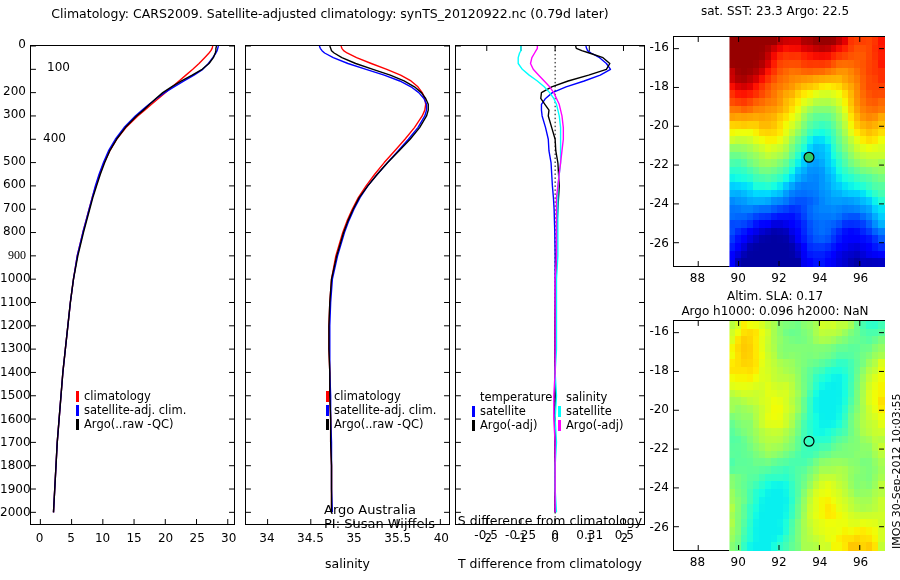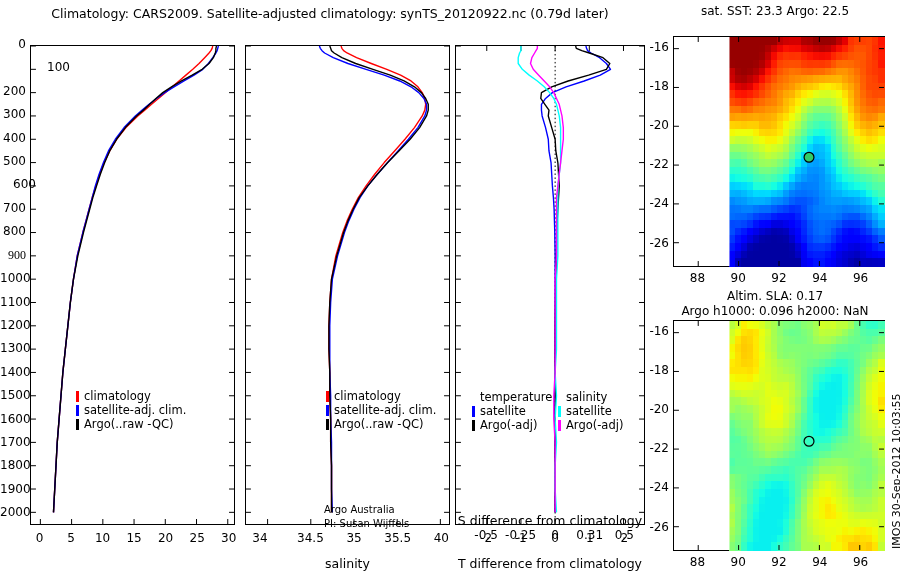--- a/index.html
+++ b/index.html
@@ -9,21 +9,21 @@
   .title{position:absolute;left:0;top:6px;width:660px;text-align:center;
          font-size:12.5px;line-height:16px;white-space:nowrap;}
   .axbox{position:absolute;border:1px solid #000;background:#fff;box-sizing:border-box;}
   .svgfull{position:absolute;left:0;top:0;width:100%;height:100%;overflow:visible;}
   .tlab{position:absolute;font-size:12px;white-space:nowrap;}
   .xlab{position:absolute;font-size:12.5px;white-space:nowrap;text-align:center;}
   .leg{position:absolute;font-size:11.5px;line-height:14px;white-space:nowrap;}
   .legrow{display:flex;align-items:center;height:14px;}
   .swatch{display:inline-block;width:3px;height:11px;margin-right:5px;}
   .legtxt{display:inline-block;}
-  .credit{position:absolute;font-size:10px;line-height:14px;white-space:nowrap;}
+  .credit{position:absolute;font-size:13px;line-height:14px;white-space:nowrap;}
   .vtext{position:absolute;font-size:11px;white-space:nowrap;
          transform-origin:0 0;transform:rotate(-90deg);}
   .hdr{position:absolute;font-size:12px;white-space:nowrap;text-align:center;}
 </style>
 </head>
 <body>
 
 <div class="fig">
 
   <div class="title">
@@ -84,23 +84,23 @@
         <polyline points="183.55,0.00 182.92,2.34 181.66,4.68 179.77,7.02 175.35,11.71 169.68,17.56 163.37,23.41 156.43,29.27 149.49,35.12 142.55,40.98 135.62,46.83 128.68,52.68 121.74,58.54 114.80,64.39 107.86,70.24 95.88,81.95 86.42,93.66 79.48,105.37 73.80,117.07 69.38,128.78 65.60,140.49 61.82,152.20 58.66,163.90 55.51,175.61 52.35,187.32 46.68,210.73 42.89,234.15 39.74,257.56 37.22,280.98 34.69,304.39 32.17,327.80 30.28,351.22 28.38,374.63 26.49,398.05 25.23,421.46 23.97,444.88 22.71,468.29" fill="none" stroke="#ff0000" stroke-width="1.4" stroke-linejoin="round"></polyline>
         <polyline points="189.23,0.00 188.60,2.34 187.97,4.68 186.71,7.02 183.55,11.71 179.14,17.56 173.46,23.41 164.63,29.27 154.54,35.12 144.45,40.98 134.98,46.83 126.78,52.68 119.22,58.54 112.28,64.39 105.34,70.24 93.98,81.95 85.15,93.66 78.22,105.37 73.17,117.07 68.75,128.78 64.97,140.49 61.82,152.20 58.66,163.90 55.51,175.61 52.35,187.32 46.68,210.73 42.89,234.15 39.74,257.56 37.22,280.98 34.69,304.39 32.17,327.80 30.28,351.22 28.38,374.63 26.49,398.05 25.23,421.46 23.97,444.88 22.71,468.29" fill="none" stroke="#0000ff" stroke-width="1.4" stroke-linejoin="round"></polyline>
         <polyline points="187.34,0.00 186.71,2.34 186.71,4.68 186.08,7.02 184.18,11.71 179.77,17.56 172.83,23.41 162.74,29.27 152.02,35.12 141.92,40.98 133.09,46.83 126.15,52.68 119.85,58.54 113.54,64.39 106.60,70.24 95.25,81.95 86.42,93.66 79.48,105.37 74.43,117.07 70.02,128.78 66.23,140.49 62.45,152.20 59.29,163.90 56.14,175.61 52.98,187.32 47.31,210.73 42.89,234.15 39.74,257.56 37.22,280.98 34.69,304.39 32.17,327.80 30.28,351.22 28.38,374.63 26.49,398.05 25.23,421.46 23.97,444.88 22.71,468.29" fill="none" stroke="#000000" stroke-width="1.4" stroke-linejoin="round"></polyline>
       </svg>
   </div>
   <div id="p1ticks">
       <div class="tlab" style="left:0px;top:37px;width:26px;text-align:right;">0</div>
       <div class="tlab" style="left:16px;top:60.414634146341456px;width:26px;text-align:right;margin-left:28px;">100</div>
       <div class="tlab" style="left:0px;top:83.82926829268293px;width:26px;text-align:right;">200</div>
       <div class="tlab" style="left:0px;top:107.24390243902438px;width:26px;text-align:right;">300</div>
-      <div class="tlab" style="left:0px;top:130.65853658536585px;width:26px;text-align:right;">400</div>
+      <div class="tlab" style="left:0px;top:130.65853658536585px;width:26px;text-align:right;padding-left:40px;">400</div>
       <div class="tlab" style="left:0px;top:154.0731707317073px;width:26px;text-align:right;">500</div>
-      <div class="tlab" style="left:0px;top:177.48780487804876px;width:26px;text-align:right;padding-left:10px;">600</div>
+      <div class="tlab" style="left:0px;top:177.48780487804876px;width:26px;text-align:right;">600</div>
       <div class="tlab" style="left:0px;top:200.90243902439025px;width:26px;text-align:right;">700</div>
       <div class="tlab" style="left:0px;top:224.3170731707317px;width:26px;text-align:right;">800</div>
       <div class="tlab" style="left:0px;top:247.73170731707316px;width:26px;text-align:right;font-family:Liberation Serif, serif;">900</div>
       <div class="tlab" style="left:0px;top:271.1463414634146px;width:26px;text-align:right;">1000</div>
       <div class="tlab" style="left:0px;top:294.5609756097561px;width:26px;text-align:right;">1100</div>
       <div class="tlab" style="left:0px;top:317.9756097560975px;width:26px;text-align:right;">1200</div>
       <div class="tlab" style="left:0px;top:341.390243902439px;width:26px;text-align:right;">1300</div>
       <div class="tlab" style="left:0px;top:364.8048780487805px;width:26px;text-align:right;">1400</div>
       <div class="tlab" style="left:0px;top:388.2195121951219px;width:26px;text-align:right;">1500</div>
       <div class="tlab" style="left:0px;top:411.6341463414634px;width:26px;text-align:right;">1600</div>
@@ -181,21 +181,21 @@
         <line x1="65.42553191489357" y1="480" x2="65.42553191489357" y2="475" stroke="#000" stroke-width="1"></line>
         <line x1="109.04255319148929" y1="480" x2="109.04255319148929" y2="475" stroke="#000" stroke-width="1"></line>
         <line x1="152.659574468085" y1="480" x2="152.659574468085" y2="475" stroke="#000" stroke-width="1"></line>
         <line x1="196.27659574468072" y1="480" x2="196.27659574468072" y2="475" stroke="#000" stroke-width="1"></line>
         <polyline points="95.96,0.00 96.83,2.34 98.57,4.68 102.06,7.02 111.66,11.71 126.49,17.56 142.19,23.41 156.15,29.27 166.62,35.12 173.60,40.98 177.96,46.83 180.57,52.68 181.45,58.54 180.57,64.39 177.96,70.24 170.11,81.95 160.51,93.66 150.04,105.37 139.57,117.07 129.98,128.78 121.26,140.49 113.40,152.20 107.30,163.90 102.06,175.61 97.70,187.32 90.72,210.73 86.36,234.15 84.62,257.56 83.74,280.98 83.74,304.39 84.62,327.80 84.62,351.22 85.49,374.63 85.49,398.05 86.36,421.46 86.36,444.88 86.36,468.29" fill="none" stroke="#ff0000" stroke-width="1.4" stroke-linejoin="round"></polyline>
         <polyline points="74.15,0.00 75.02,2.34 76.77,4.68 79.38,7.02 88.11,11.71 102.94,17.56 121.26,23.41 139.57,29.27 155.28,35.12 166.62,40.98 174.47,46.83 179.70,52.68 182.32,58.54 182.32,64.39 180.57,70.24 173.60,81.95 164.00,93.66 153.53,105.37 143.06,117.07 132.60,128.78 123.00,140.49 115.15,152.20 109.04,163.90 103.81,175.61 99.45,187.32 92.47,210.73 87.23,234.15 85.49,257.56 84.62,280.98 84.62,304.39 84.62,327.80 85.49,351.22 85.49,374.63 86.36,398.05 86.36,421.46 86.36,444.88 87.23,468.29" fill="none" stroke="#0000ff" stroke-width="1.4" stroke-linejoin="round"></polyline>
         <polyline points="84.62,0.00 85.49,2.34 86.36,4.68 88.98,7.02 96.83,11.71 110.79,17.56 128.23,23.41 145.68,29.27 159.64,35.12 170.11,40.98 177.09,46.83 181.45,52.68 184.06,58.54 184.06,64.39 182.32,70.24 175.34,81.95 165.74,93.66 154.40,105.37 143.06,117.07 132.60,128.78 123.00,140.49 114.28,152.20 108.17,163.90 102.94,175.61 98.57,187.32 91.60,210.73 86.36,234.15 84.62,257.56 83.74,280.98 83.74,304.39 84.62,327.80 84.62,351.22 85.49,374.63 85.49,398.05 86.36,421.46 86.36,444.88 86.36,468.29" fill="none" stroke="#000000" stroke-width="1.4" stroke-linejoin="round"></polyline>
       </svg>
   </div>
   <div id="p2xticks">
-      <div class="tlab" style="left:230px;top:531px;width:60px;text-align:center;">34</div>
+      <div class="tlab" style="left:237px;top:531px;width:60px;text-align:center;">34</div>
       <div class="tlab" style="left:280.42553191489355px;top:531px;width:60px;text-align:center;">34.5</div>
       <div class="tlab" style="left:324.0425531914893px;top:531px;width:60px;text-align:center;">35</div>
       <div class="tlab" style="left:367.659574468085px;top:531px;width:60px;text-align:center;">35.5</div>
       <div class="tlab" style="left:411.2765957446807px;top:531px;width:60px;text-align:center;">40</div>
     </div>
   <div class="xlab" style="left:245px;top:556px;width:205px;">salinity</div>
   <div class="leg" id="p2leg" style="left:326px;top:389px;">
       <div class="legrow">
         <span class="swatch" style="background: rgb(255, 0, 0);"></span>
         <span class="legtxt">climatology</span>

